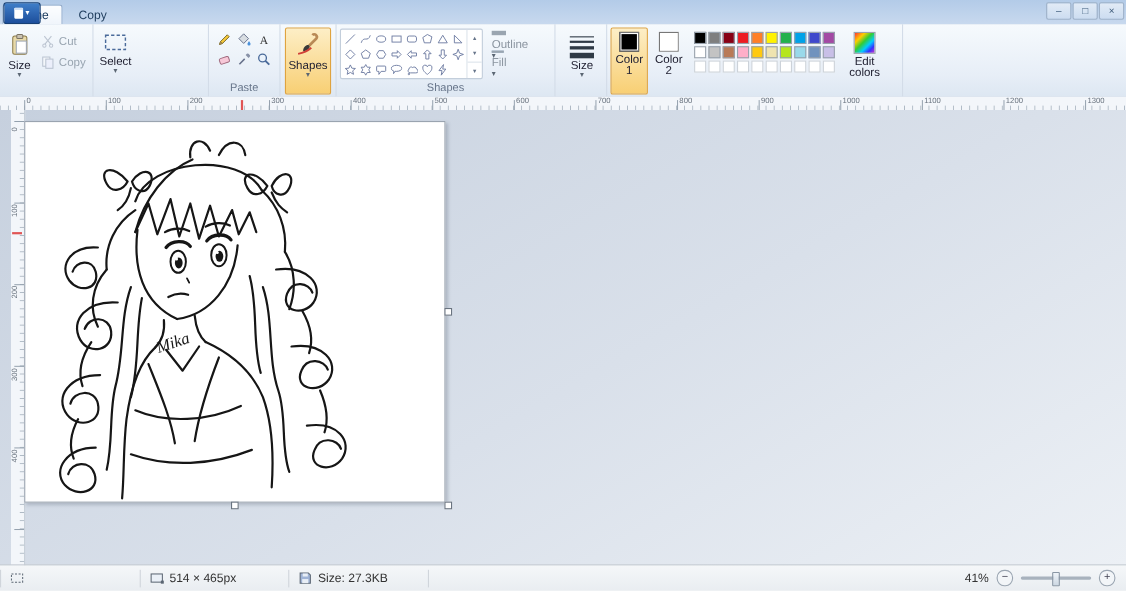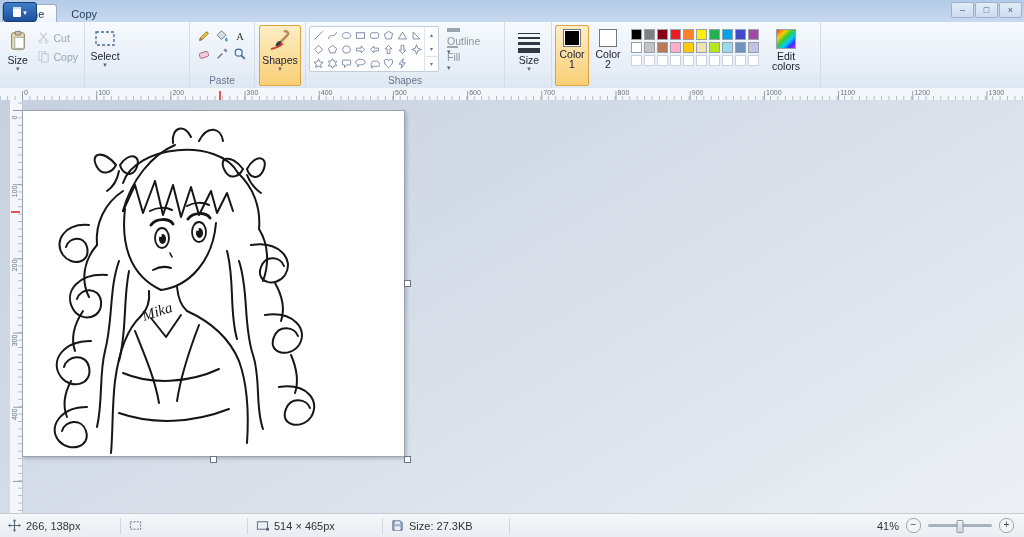--- a/index.html
+++ b/index.html
@@ -627,27 +627,20 @@
         <text x="118" y="205" transform="rotate(-18 135 198)" font-size="15" font-family="Liberation Serif,serif" font-style="italic" fill="#161616">Mika</text>
       </svg>
     </div>
 
     <div class="handle" style="left:404px;top:180px"></div>
     <div class="handle" style="left:210px;top:356px"></div>
     <div class="handle" style="left:404px;top:356px"></div>
   </div>
 
   <div class="statusbar">
-    <div class="sseg" style="width:104px">
-      <svg viewBox="0 0 14 14">
-        <path d="M7 2v10M2 7h10" stroke="#5a6572" stroke-width="1.2" fill="none"></path>
-        <path d="M7 0l1.8 2.4H5.2zM7 14l1.8-2.4H5.2zM0 7l2.4-1.8v3.6zM14 7l-2.4-1.8v3.6z" fill="#5a6572"></path>
-      </svg>
-      <span>266, 138px</span>
-    </div>
     <div class="ssep"></div>
     <div class="sseg" style="width:110px">
       <svg viewBox="0 0 14 14">
         <rect x="1.5" y="3" width="11" height="8" fill="none" stroke="#5a6572" stroke-width="1" stroke-dasharray="2 1.5"></rect>
       </svg>
     </div>
     <div class="ssep"></div>
     <div class="sseg" style="width:118px">
       <svg viewBox="0 0 14 14">
         <rect x="1.5" y="3" width="11" height="8" fill="#eaf0f7" stroke="#5a6572" stroke-width="1"></rect>

